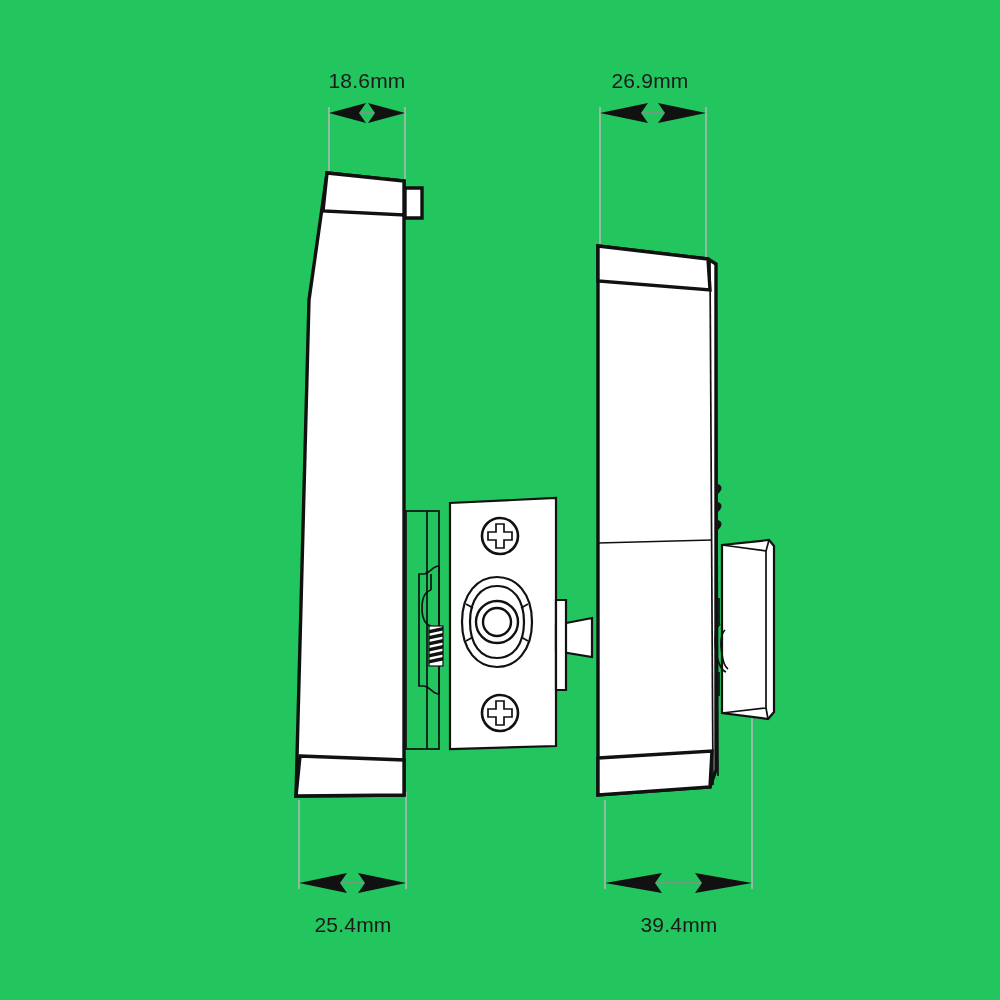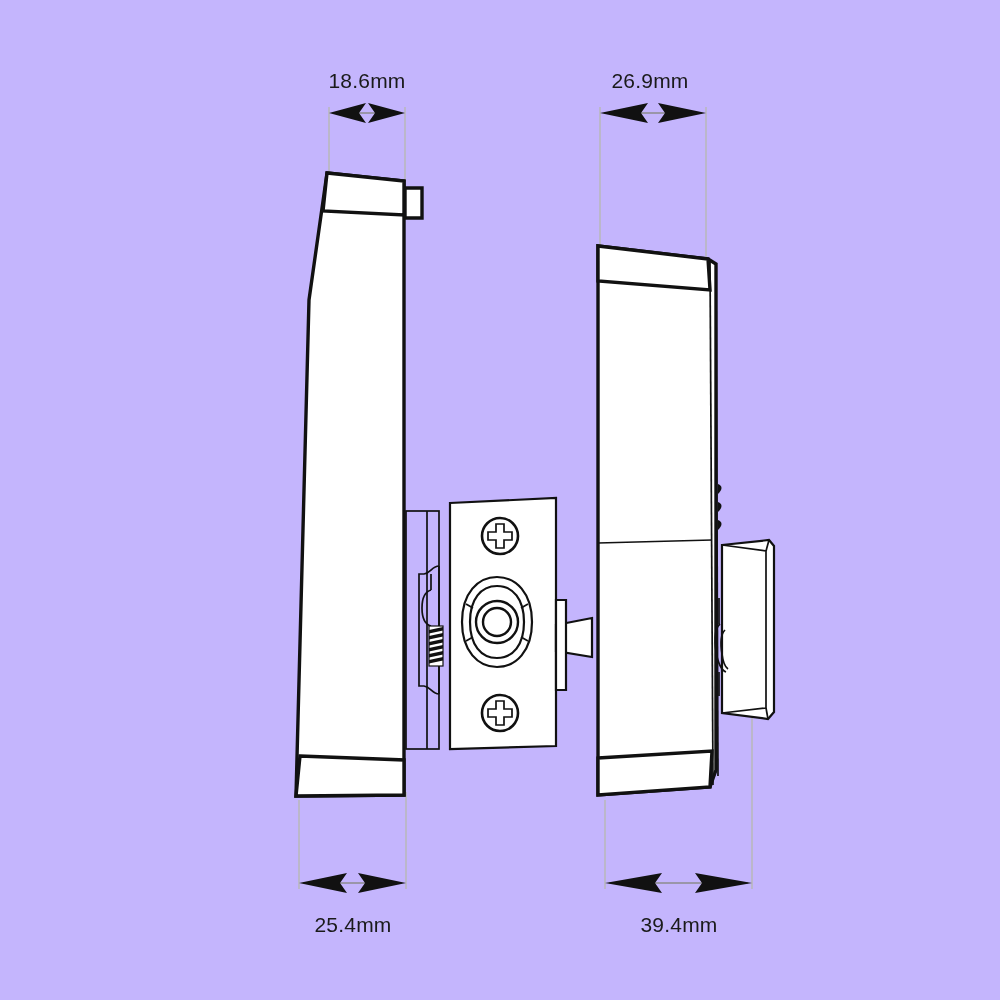--- a/index.html
+++ b/index.html
@@ -10,21 +10,21 @@
   body {
     width: 1000px;
     height: 1000px;
     font-family: "Liberation Sans", sans-serif;
     overflow: hidden;
   }
   #drawing-root {
     position: relative;
     width: 1000px;
     height: 1000px;
-    background: #c4b5fd;
+    background: #22c55e;
   }
   #drawing-svg {
     position: absolute;
     left: 0;
     top: 0;
     width: 1000px;
     height: 1000px;
     display: block;
   }
   .dim-text {

